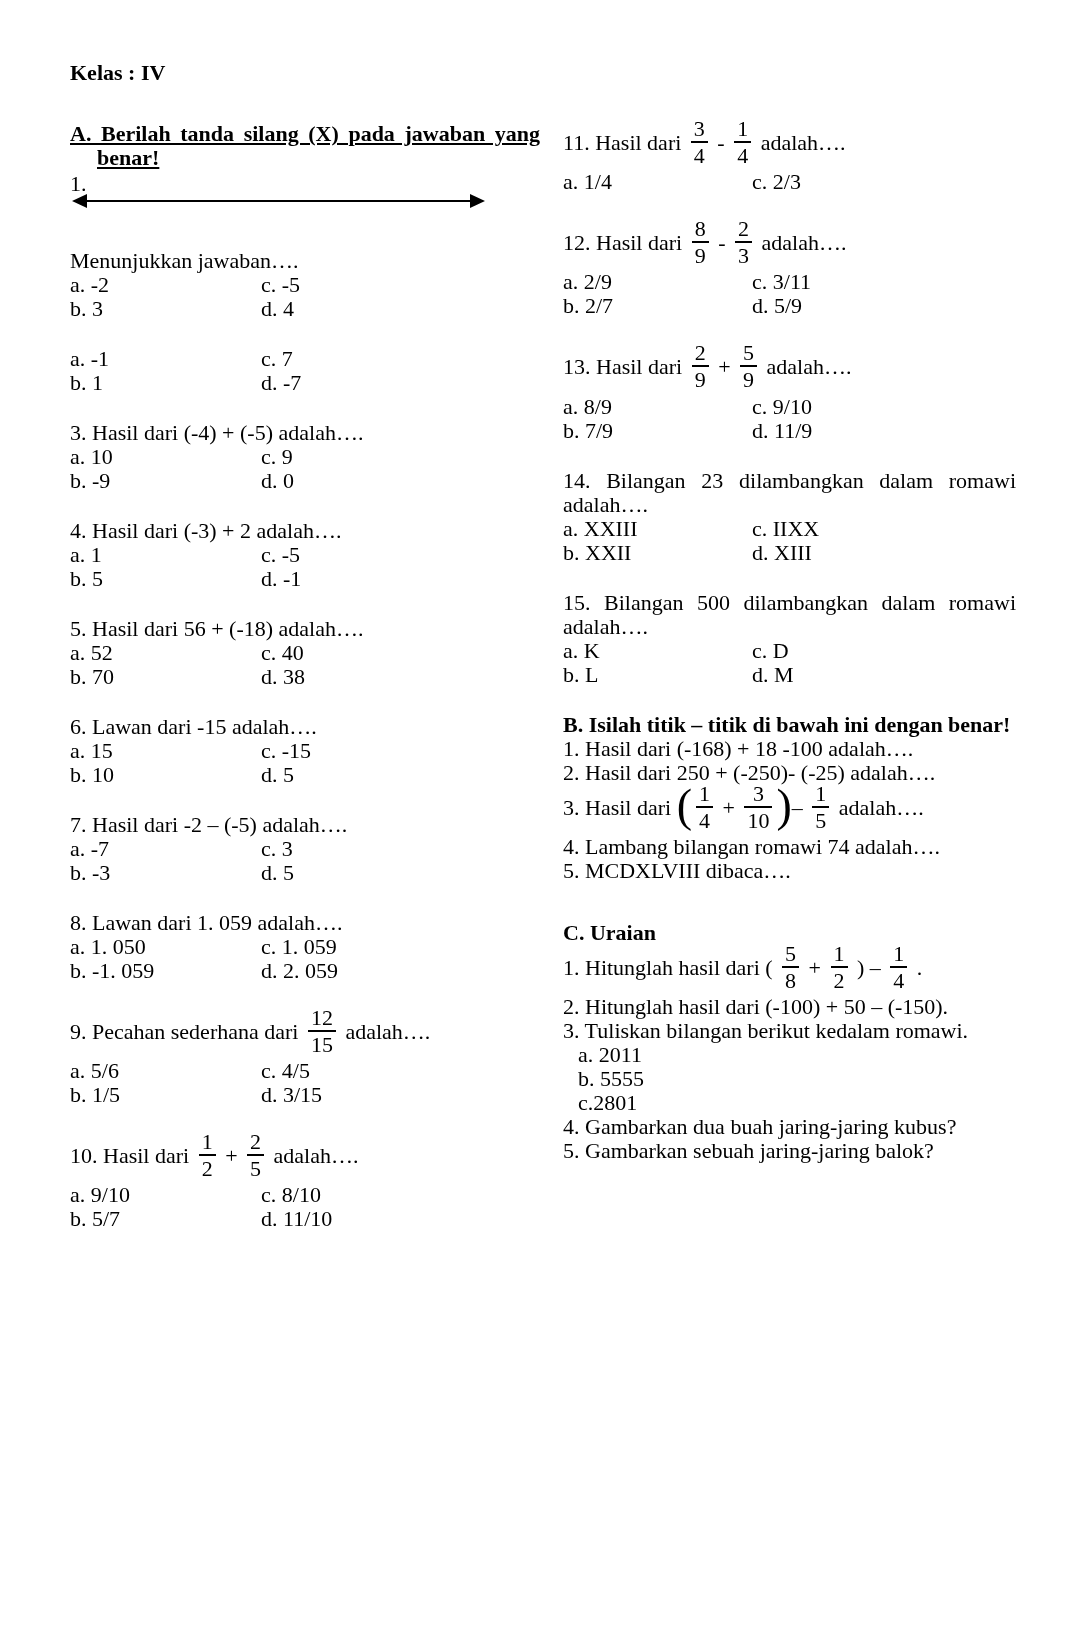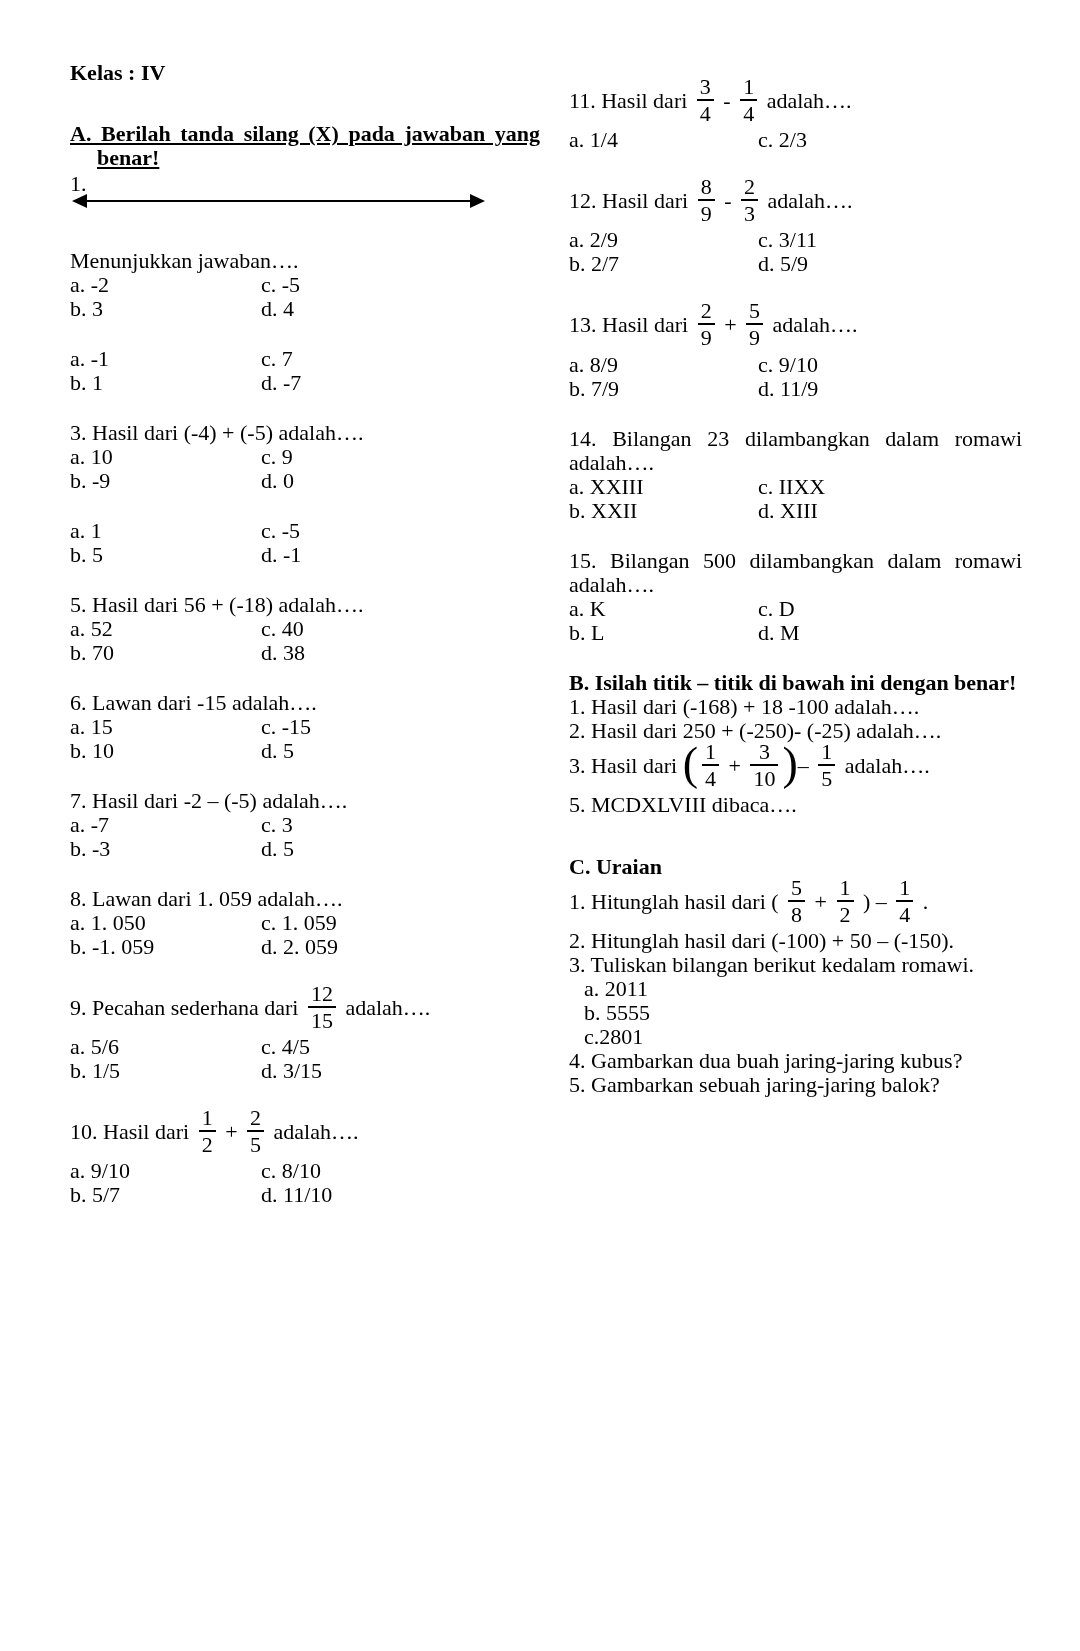--- a/index.html
+++ b/index.html
@@ -1,20 +1,20 @@
 <!DOCTYPE html>
 <html><head>
 <meta charset="utf-8">
 <style>
   html,body{margin:0;padding:0;background:#fff;}
   .page{position:relative;width:1080px;height:1250px;background:#ffffff;overflow:hidden;
         font-family:"Liberation Serif","DejaVu Serif",serif;font-size:22px;line-height:24px;color:#000;}
   .col{position:absolute;top:0;}
   .col.left{left:70px;width:470px;}
-  .col.right{left:563px;width:453px;padding-top:78px;box-sizing:border-box;margin-left:6px;}
+  .col.right{left:563px;width:453px;padding-top:120px;box-sizing:border-box;}
   .kelas{margin-top:61px;font-weight:bold;}
   .sec-a{margin-top:37px;font-weight:bold;text-align:justify;padding-left:27px;text-indent:-27px;text-decoration:underline;}
   .q-number{margin-top:2px;}
   .numberline{position:relative;height:16px;width:413px;margin:-3px 0 40px 2px;}
   .numberline .bar{position:absolute;left:9px;right:9px;top:7px;height:2px;background:#000;}
   .ah{position:absolute;top:1px;width:0;height:0;border-top:7px solid transparent;border-bottom:7px solid transparent;}
   .ah.l{left:0;border-right:15px solid #000;}
   .ah.r{right:0;border-left:15px solid #000;}
   .q-block{margin-bottom:26px;}
   .q-text.justify{text-align:justify;}
@@ -76,20 +76,21 @@
           <div class="opt-row">
             <span class="opt first">a. 10</span>
             <span class="opt">c. 9</span>
           </div>
           <div class="opt-row">
             <span class="opt first">b. -9</span>
             <span class="opt">d. 0</span>
           </div>
         </div>
         <div class="q-block">
+          <div class="q-text"><span class="run">4. Hasil dari (-3) + 2 adalah….</span></div>
           <div class="opt-row">
             <span class="opt first">a. 1</span>
             <span class="opt">c. -5</span>
           </div>
           <div class="opt-row">
             <span class="opt first">b. 5</span>
             <span class="opt">d. -1</span>
           </div>
         </div>
         <div class="q-block">
@@ -213,20 +214,21 @@
             <span class="opt first">b. L</span>
             <span class="opt">d. M</span>
           </div>
         </div>
       </div>
     <div class="sec-title sec-b-title">B. Isilah titik – titik di bawah ini dengan benar!</div>
     <div id="b-items">
         <div class="b-item"><span class="run">1. Hasil dari (-168) + 18 -100 adalah….</span></div>
         <div class="b-item"><span class="run">2. Hasil dari 250 + (-250)- (-25) adalah….</span></div>
         <div class="b-item"><span class="run">3. Hasil dari </span><span class="bigp">(</span><span class="frac"><span class="num">1</span><span class="den">4</span></span><span class="run"> + </span><span class="frac"><span class="num">3</span><span class="den">10</span></span><span class="bigp">)</span><span class="run">– </span><span class="frac"><span class="num">1</span><span class="den">5</span></span><span class="run"> adalah….</span></div>
+        <div class="b-item"><span class="run">4. Lambang bilangan romawi 74 adalah….</span></div>
         <div class="b-item"><span class="run">5. MCDXLVIII dibaca….</span></div>
       </div>
     <div class="sec-title sec-c-title">C. Uraian</div>
     <div id="c-items">
         <div class="c-item"><span class="run">1. Hitunglah hasil dari ( </span><span class="frac"><span class="num">5</span><span class="den">8</span></span><span class="run"> + </span><span class="frac"><span class="num">1</span><span class="den">2</span></span><span class="run"> ) – </span><span class="frac"><span class="num">1</span><span class="den">4</span></span><span class="run">  .</span></div>
         <div class="c-item"><span class="run">2. Hitunglah hasil dari (-100) + 50 – (-150).</span></div>
         <div class="c-item"><span class="run">3. Tuliskan bilangan berikut kedalam romawi.</span></div>
         <div class="c-sub">a. 2011</div>
         <div class="c-sub">b. 5555</div>
         <div class="c-sub">c.2801</div>

